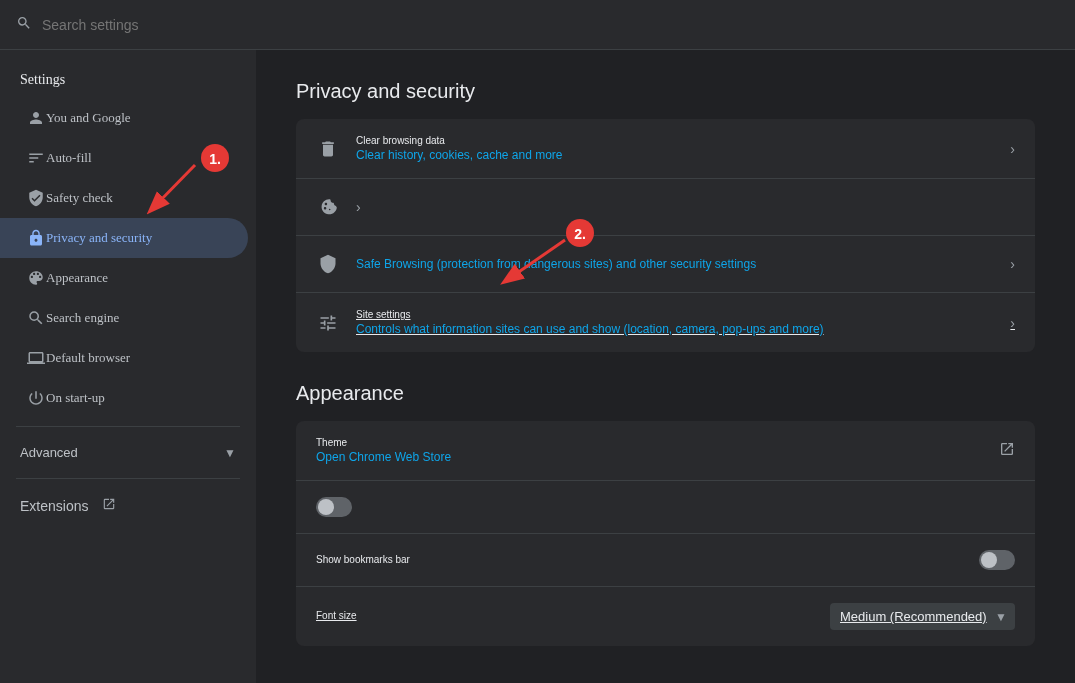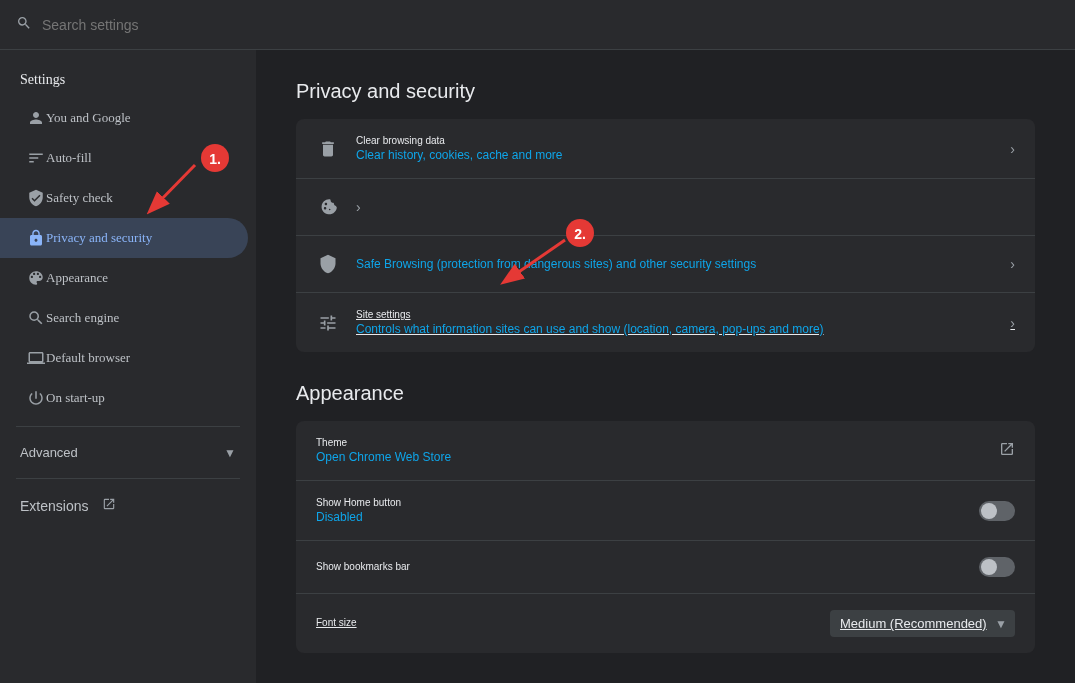--- a/index.html
+++ b/index.html
@@ -423,24 +423,20 @@
             <div class="item-subtitle">Open Chrome Web Store</div>
           </div>
           <span class="item-ext">
             <svg width="16" height="16" viewBox="0 0 24 24" fill="currentColor">
               <path d="M19 19H5V5h7V3H5a2 2 0 0 0-2 2v14a2 2 0 0 0 2 2h14a2 2 0 0 0 2-2v-7h-2v7zM14 3v2h3.59l-9.83 9.83 1.41 1.41L19 6.41V10h2V3h-7z"></path>
             </svg>
           </span>
         </div>
 
         <div class="card-item">
-          <div class="item-content">
-            <div class="item-title">Show Home button</div>
-            <div class="item-subtitle">Disabled</div>
-          </div>
           <div class="toggle"></div>
         </div>
 
         <div class="card-item">
           <div class="item-content">
             <div class="item-title">Show bookmarks bar</div>
           </div>
           <div class="toggle"></div>
         </div>
 

